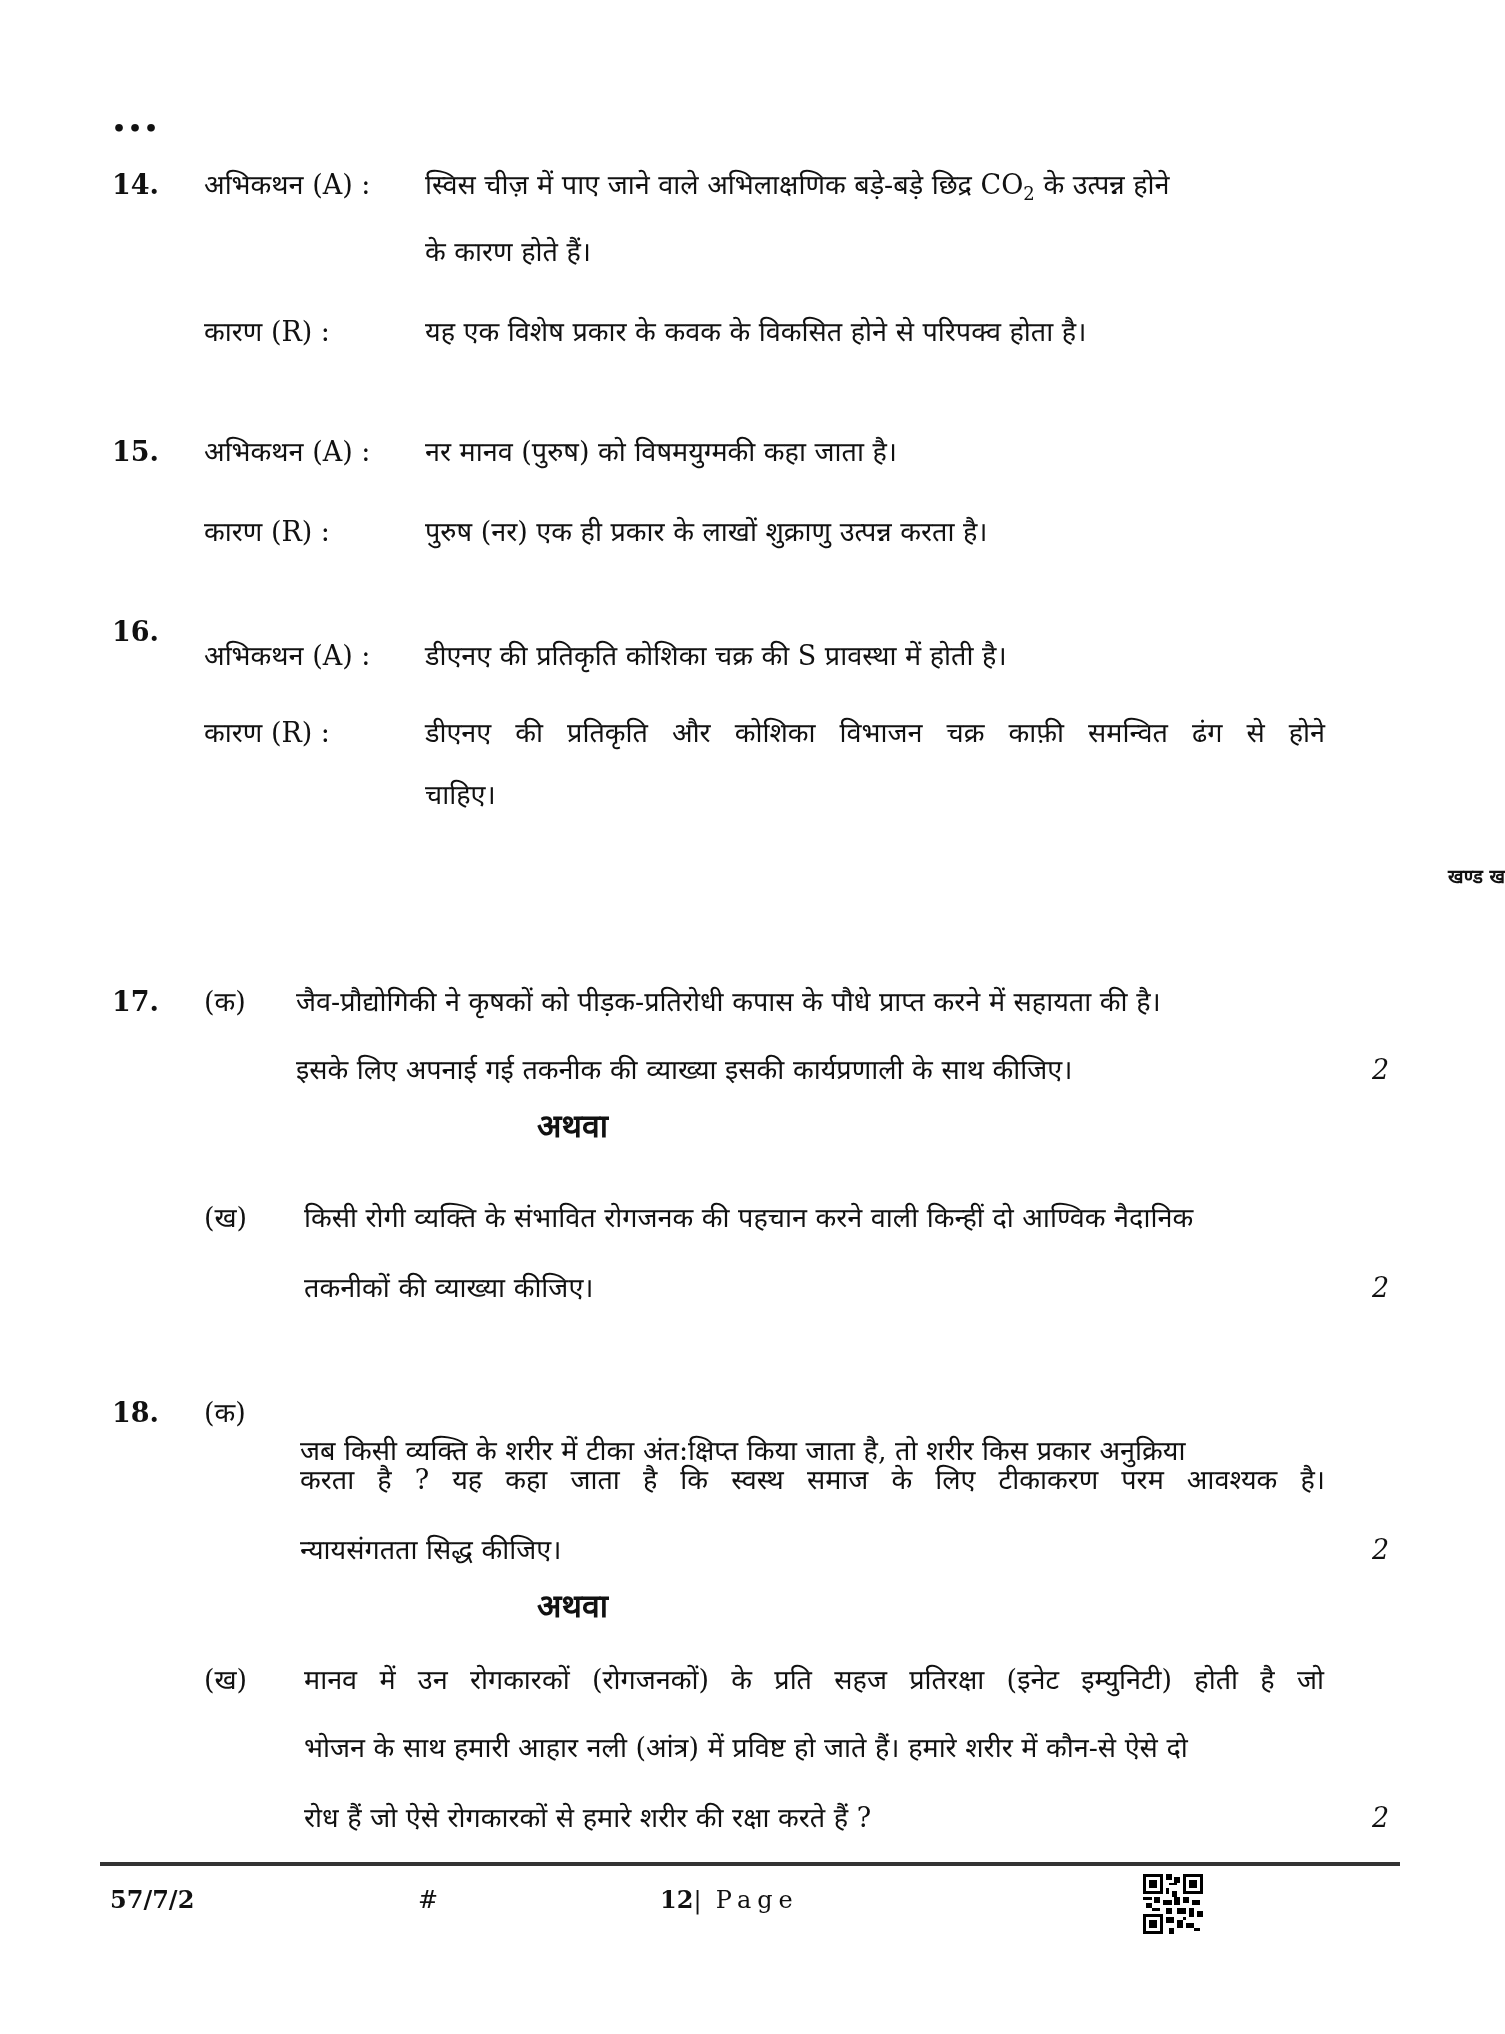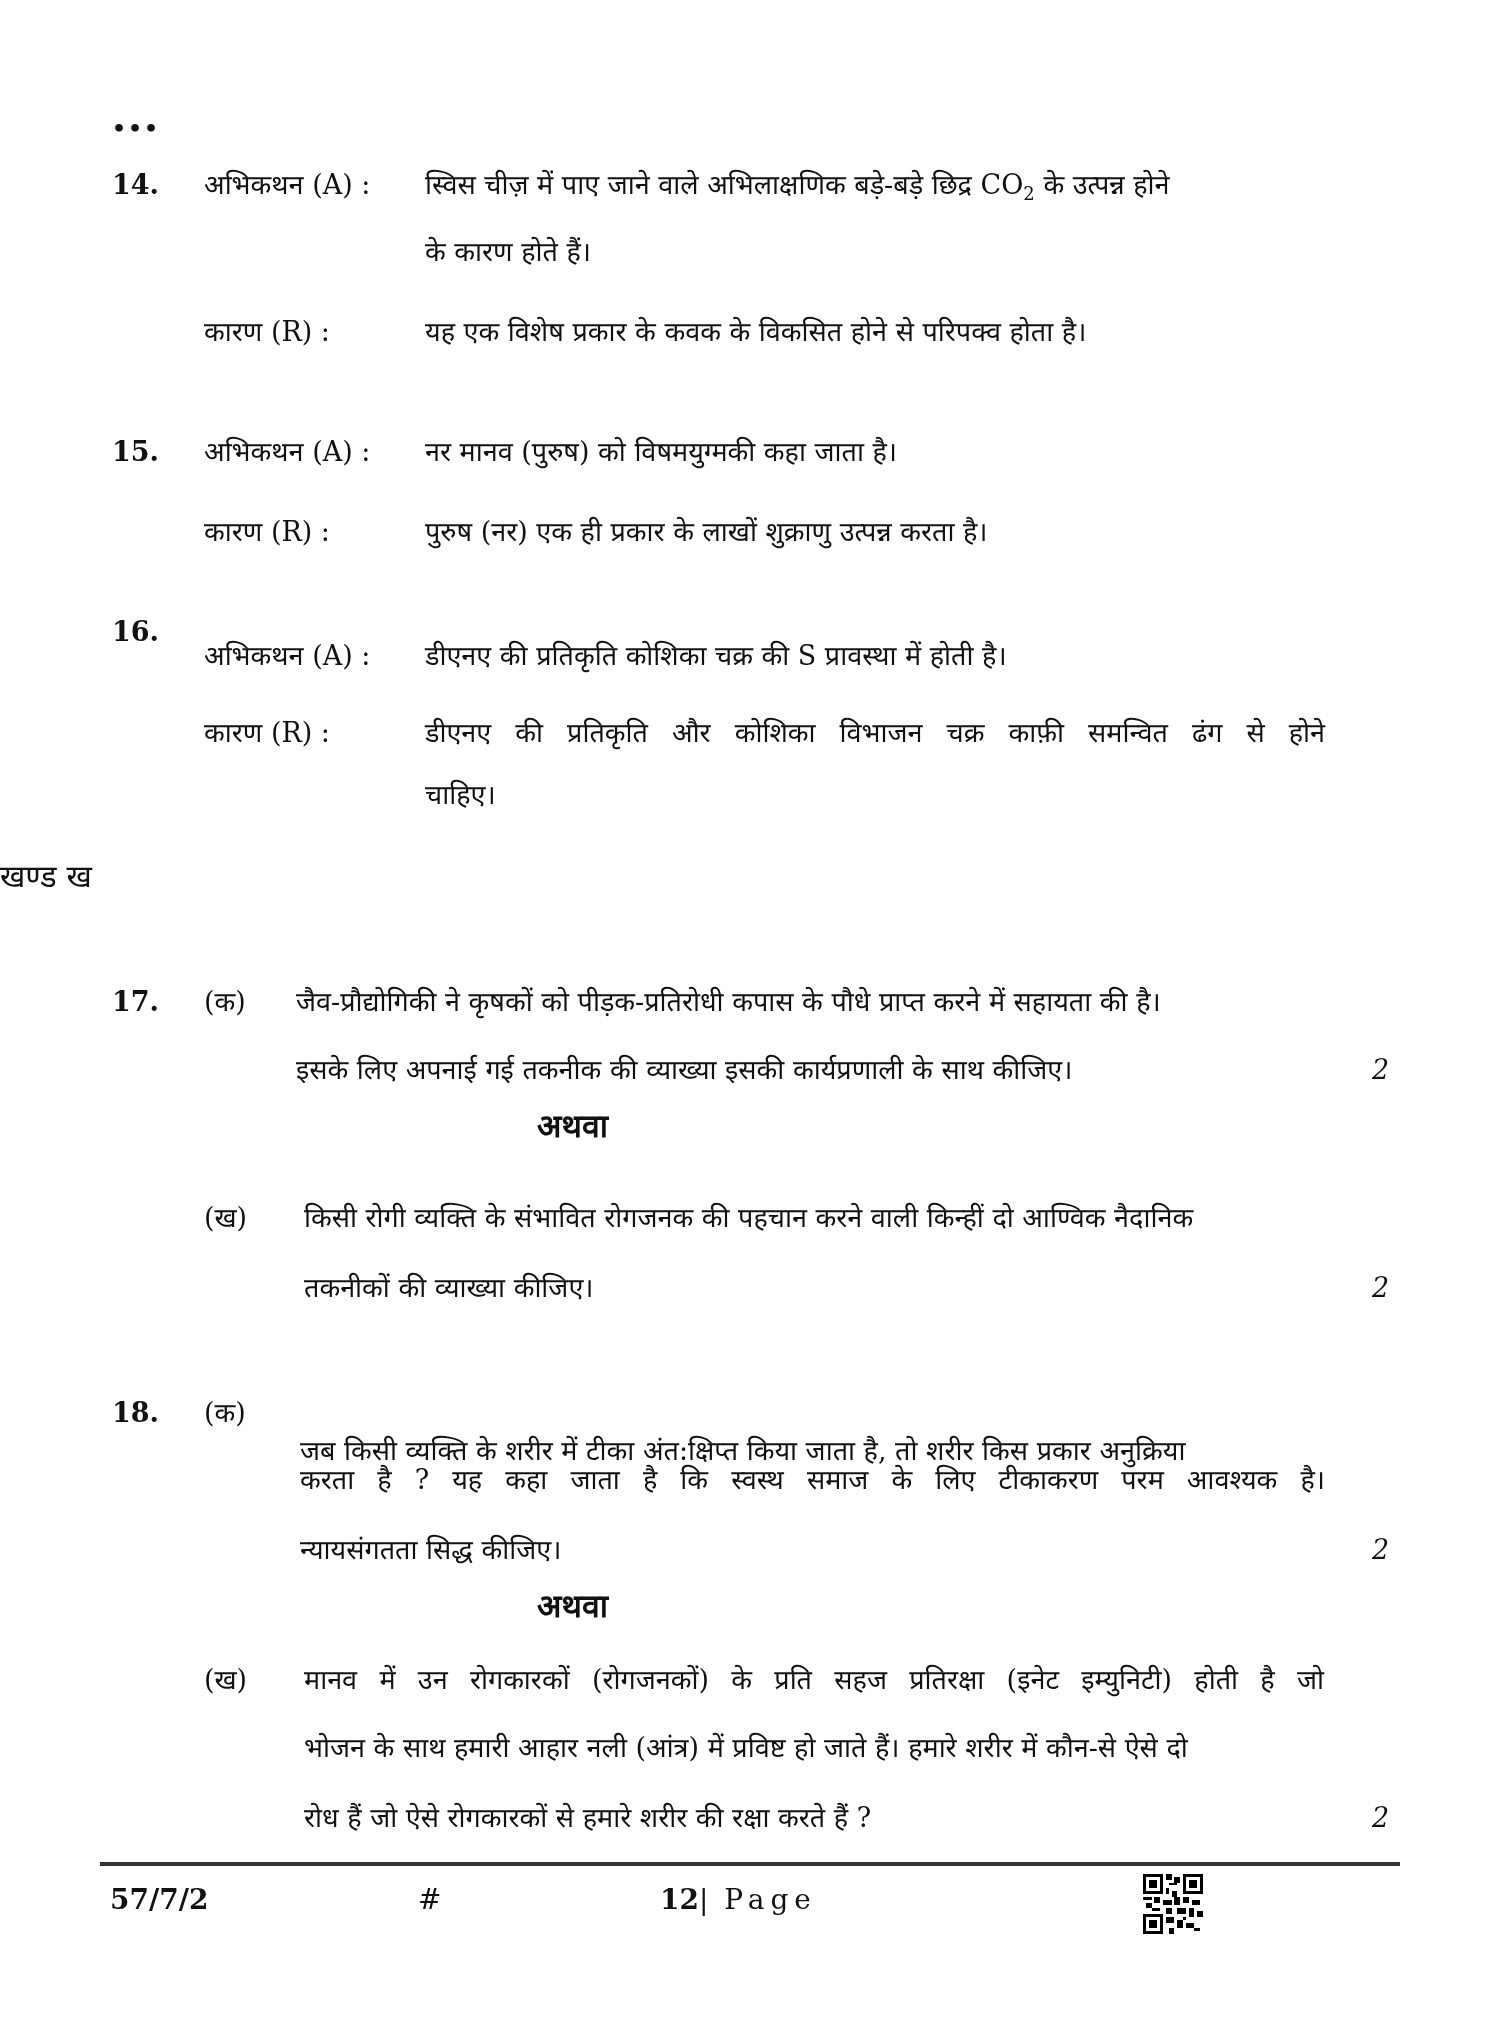--- a/index.html
+++ b/index.html
@@ -13,31 +13,31 @@
       font-family: "DejaVu Sans", sans-serif; font-size: 22px; font-weight: bold;
       letter-spacing: 2px; line-height: 1;
     }
     .line {
       position: absolute; font-size: 27px; line-height: 40px; white-space: nowrap;
     }
     .qnum { font-weight: bold; font-family: "DejaVu Serif", serif; }
     .lbl { }
     .subscript { font-size: 18px; vertical-align: -6px; }
     .section-title {
-      position: absolute; left: 0; width: 1505px; top: 856px; text-align: left;
-      font-size: 31px; font-weight: normal; line-height: 40px;
+      position: absolute; left: 0; width: 1505px; top: 856px; text-align: right;
+      font-size: 19px; font-weight: bold; line-height: 40px;
     }
     .or-label { position: absolute; font-size: 32px; font-weight: bold; line-height: 40px; }
     .marks { position: absolute; left: 1372px; font-size: 27px; font-style: italic; line-height: 40px; }
     .just { text-align: justify; text-align-last: justify; width: 985px; }
     .footer-rule {
       position: absolute; left: 100px; top: 1862px; width: 1300px; height: 4px; background: #333;
     }
     .footer-text {
-      position: absolute; top: 1880px; font-size: 28px; line-height: 40px; font-weight: bold;
+      position: absolute; top: 1880px; font-size: 24px; line-height: 40px; font-weight: bold;
     }
     .page-text { font-weight: normal; letter-spacing: 6px; }
     .qr {
       position: absolute; left: 1143px; top: 1874px; width: 60px; height: 60px;
     }
   </style>
 </head>
 <body>
 
 <div class="dots">•••</div>

